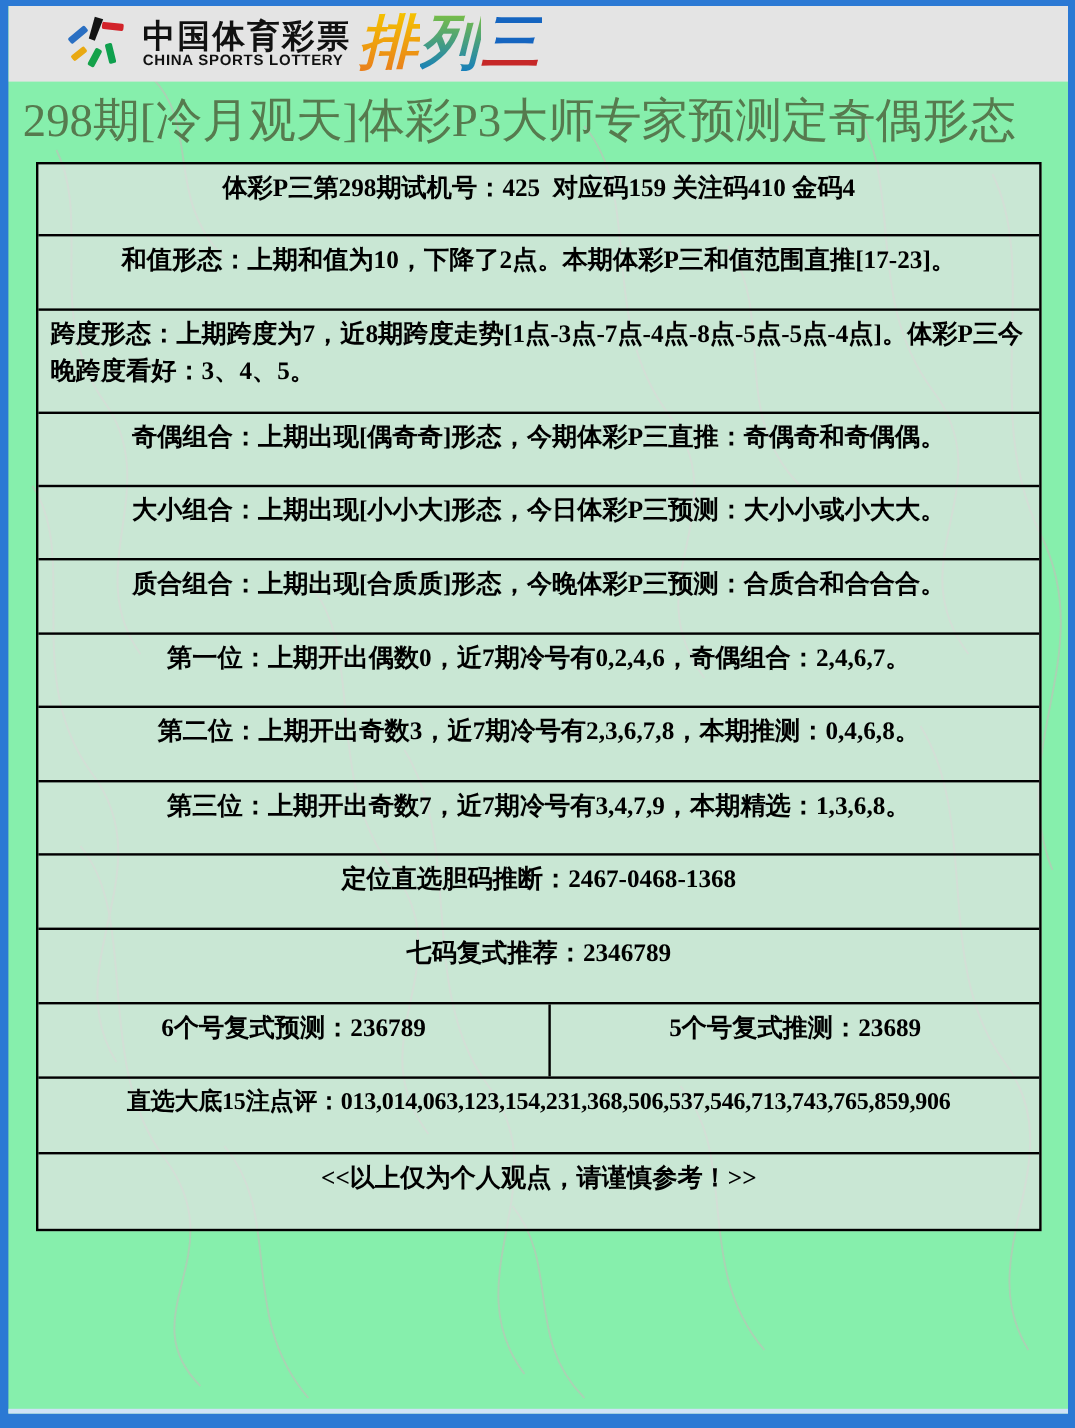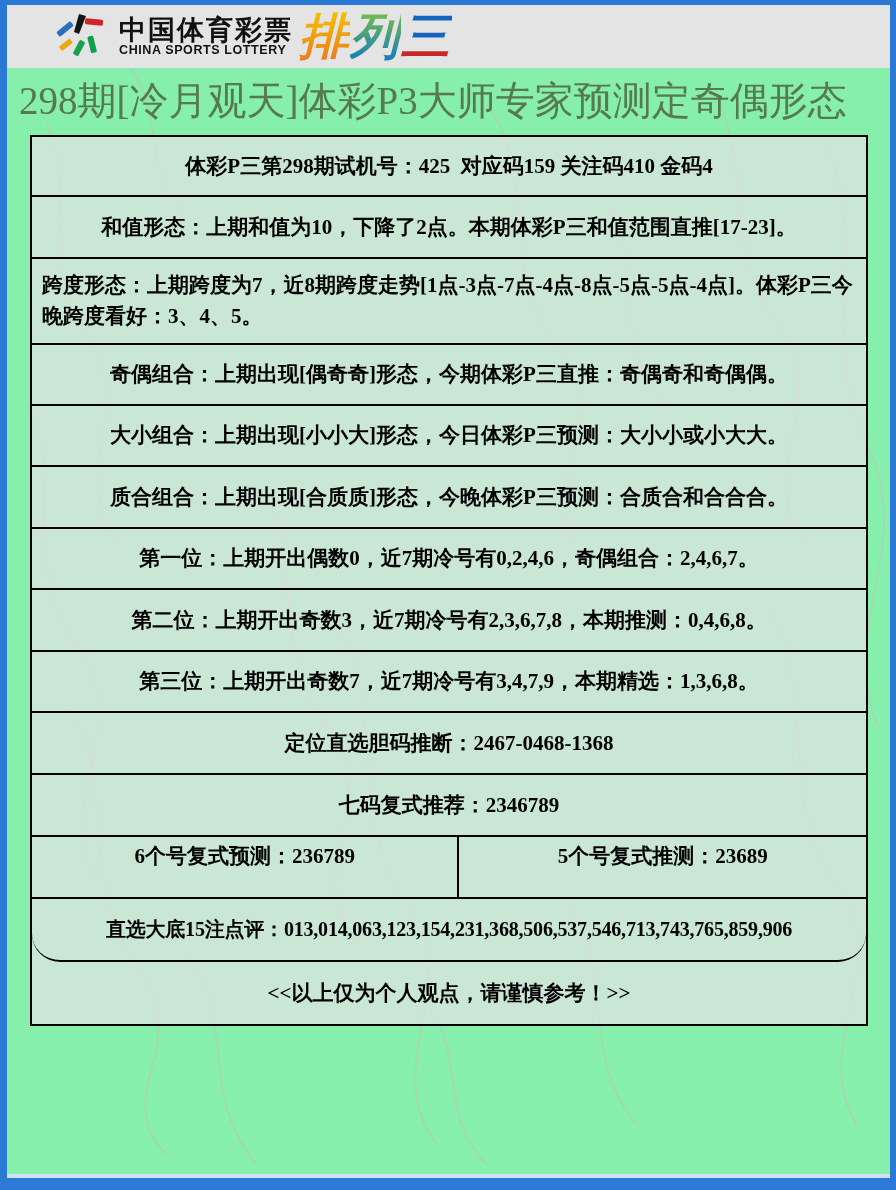--- a/index.html
+++ b/index.html
@@ -34,28 +34,28 @@
            font-size:24px; padding:5px 12px; letter-spacing:1px; }
 
   
   .page-title { position:relative; z-index:2; color:#567a4e; font-size:39px;
                 font-weight:normal; padding:10px 8px 6px 12px; line-height:46px;
                 white-space:nowrap; letter-spacing:0; }
 
   
   .ptable { position:relative; z-index:2; margin:5px 22px 0 23px;
             border:2px solid #000; background:rgba(227,227,227,.72); }
-  .row { border-bottom:2px solid #000; display:flex; align-items:center;
+  .row { border-bottom:2px solid #000; display:flex; 
          justify-content:center; padding:4px 10px; font-size:21px; font-weight:bold;
          color:#000; text-align:center; line-height:31px; }
   .row:last-child { border-bottom:none; }
   .row .row-text { white-space:pre-wrap; }
   .row-left { justify-content:flex-start; text-align:left; }
   .h60{min-height:60px;} .h61{min-height:61px;} .h62{min-height:62px;}
-  .h63{min-height:63px;border-radius:28px;} .h86{min-height:86px;}
+  .h63{min-height:63px;} .h86{min-height:86px;}
   .split { display:flex; padding:0; align-items:stretch; }
   .split .cell { flex:0 0 51%; display:flex; align-items:flex-start; justify-content:center;
                  padding:4px 8px; }
   .split .cell + .cell { flex:0 0 49%; border-left:2px solid #000; }
   .row-dense { font-size:20px; letter-spacing:-.2px; }
 </style>
 </head>
 <body>
 
 <div class="frame">

